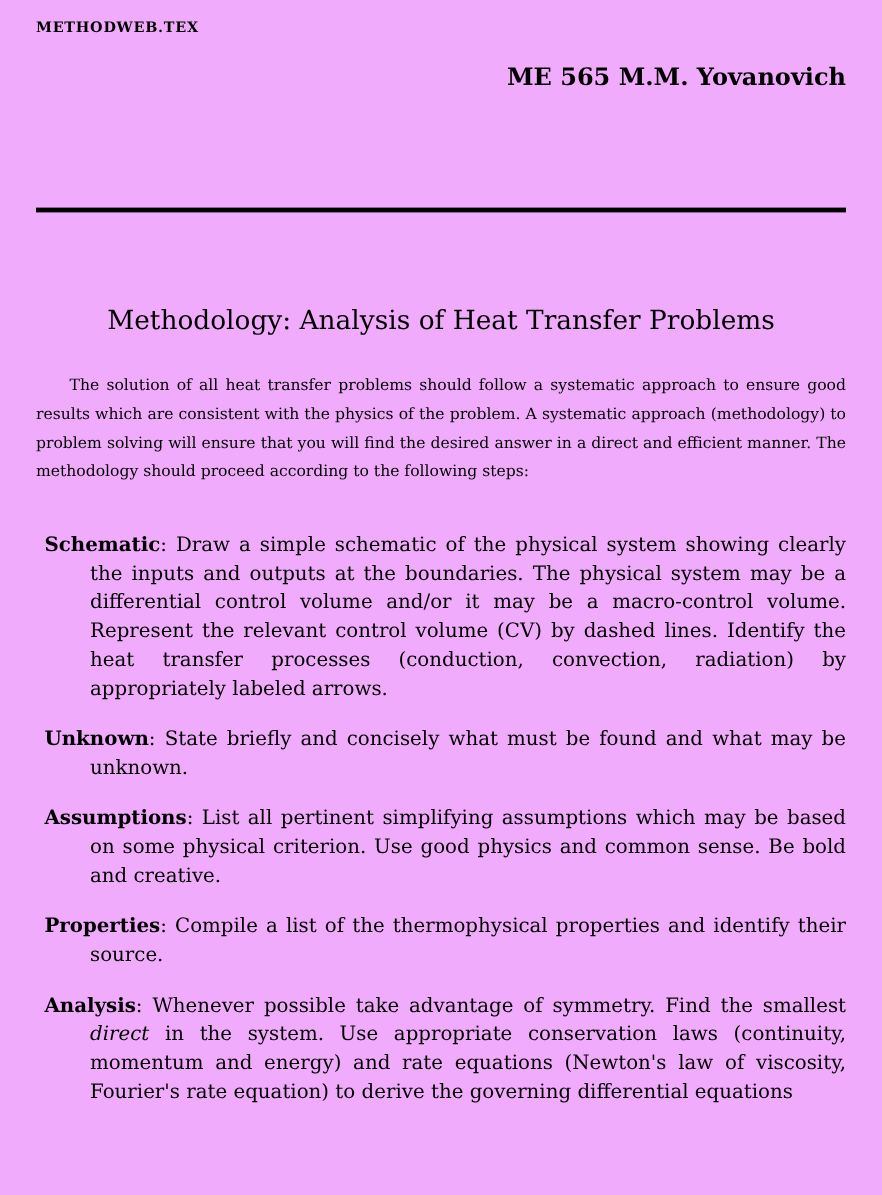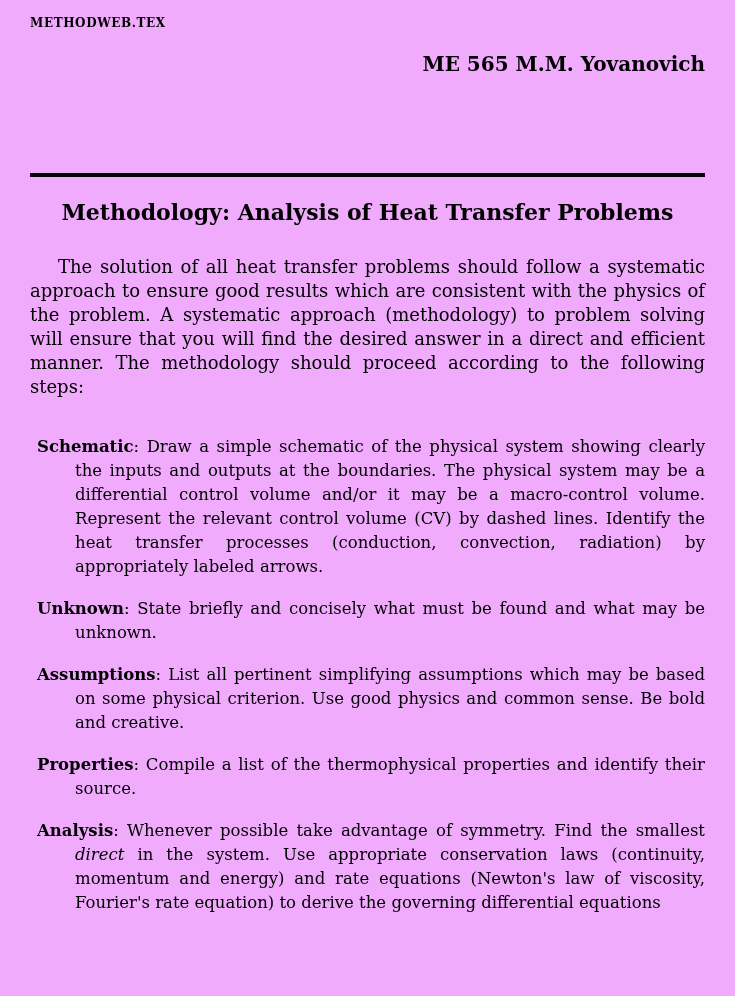--- a/index.html
+++ b/index.html
@@ -25,27 +25,27 @@
     font-size: 20px;
     margin-top: 22px;
   }
   .rule {
     height: 4px;
     background: #000000;
     margin-top: 97px;
   }
   .title {
     text-align: center;
-    font-weight: bold;
+    font-weight: normal;
     font-size: 22px;
-    margin-top: 22px;
+    margin-top: 78px;
   }
   .intro {
     margin-top: 30px;
-    font-size: 18px;
+    font-size: 13px;
     line-height: 24px;
     text-align: justify;
     text-indent: 28px;
   }
   .steps { margin-top: 36px; }
   .step {
     font-size: 16.5px;
     line-height: 24px;
     text-align: justify;
     padding-left: 45px;

